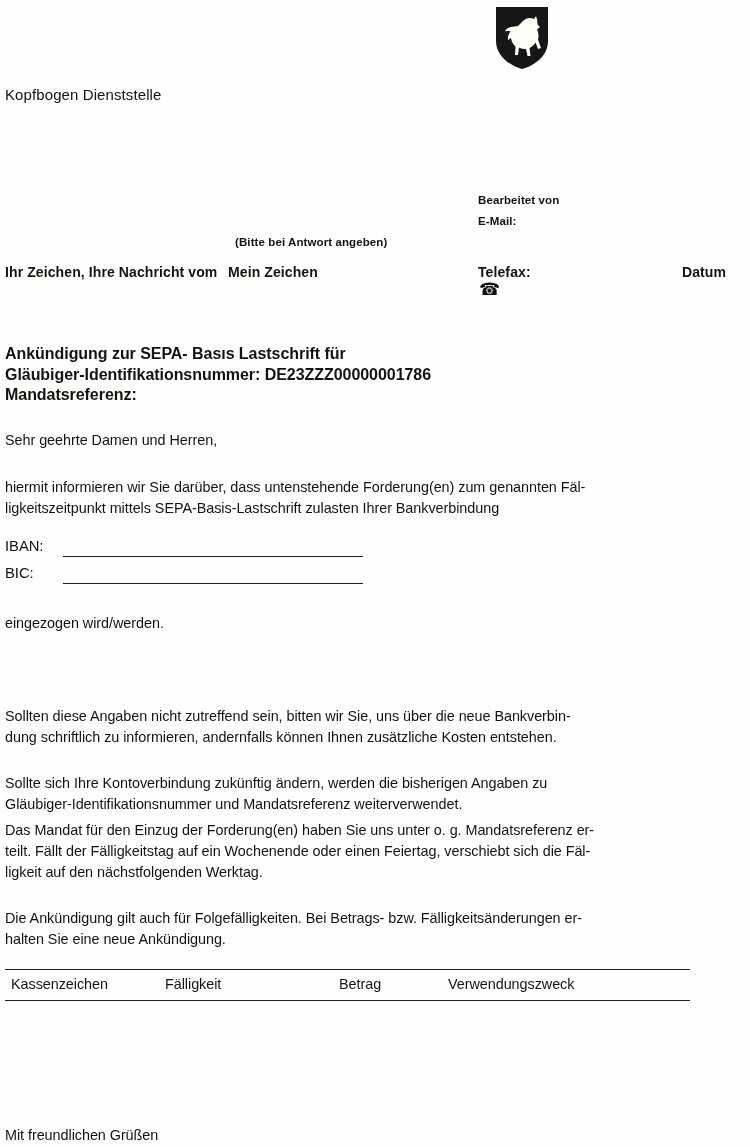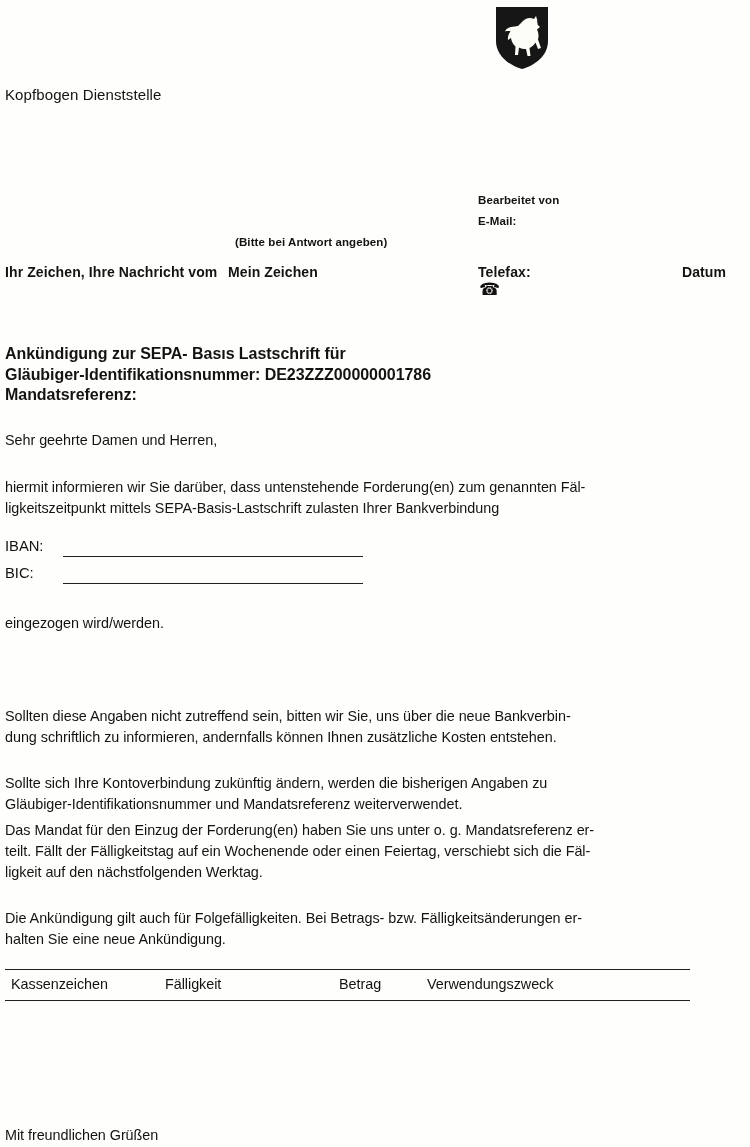--- a/index.html
+++ b/index.html
@@ -177,21 +177,21 @@
   .table .head-row .th {
     position: absolute;
     top: 6px;
     font-size: 14.4px;
     letter-spacing: -0.05px;
     white-space: nowrap;
   }
   .th-0 { left: 6px; }
   .th-1 { left: 160px; }
   .th-2 { left: 305px; margin-left: 29px; }
-  .th-3 { left: 422px; }
+  .th-3 { left: 443px; }
   .table .body-rows { height: 0; }
 </style>
 </head>
 <body>
 
 <div class="page">
 
   <div class="crest">
     <svg viewBox="0 0 56 66" width="56" height="66" aria-hidden="true">
       <path d="M2 2 H54 V36 C54 50 42 60 28 64 C14 60 2 50 2 36 Z" fill="#161616"></path>

